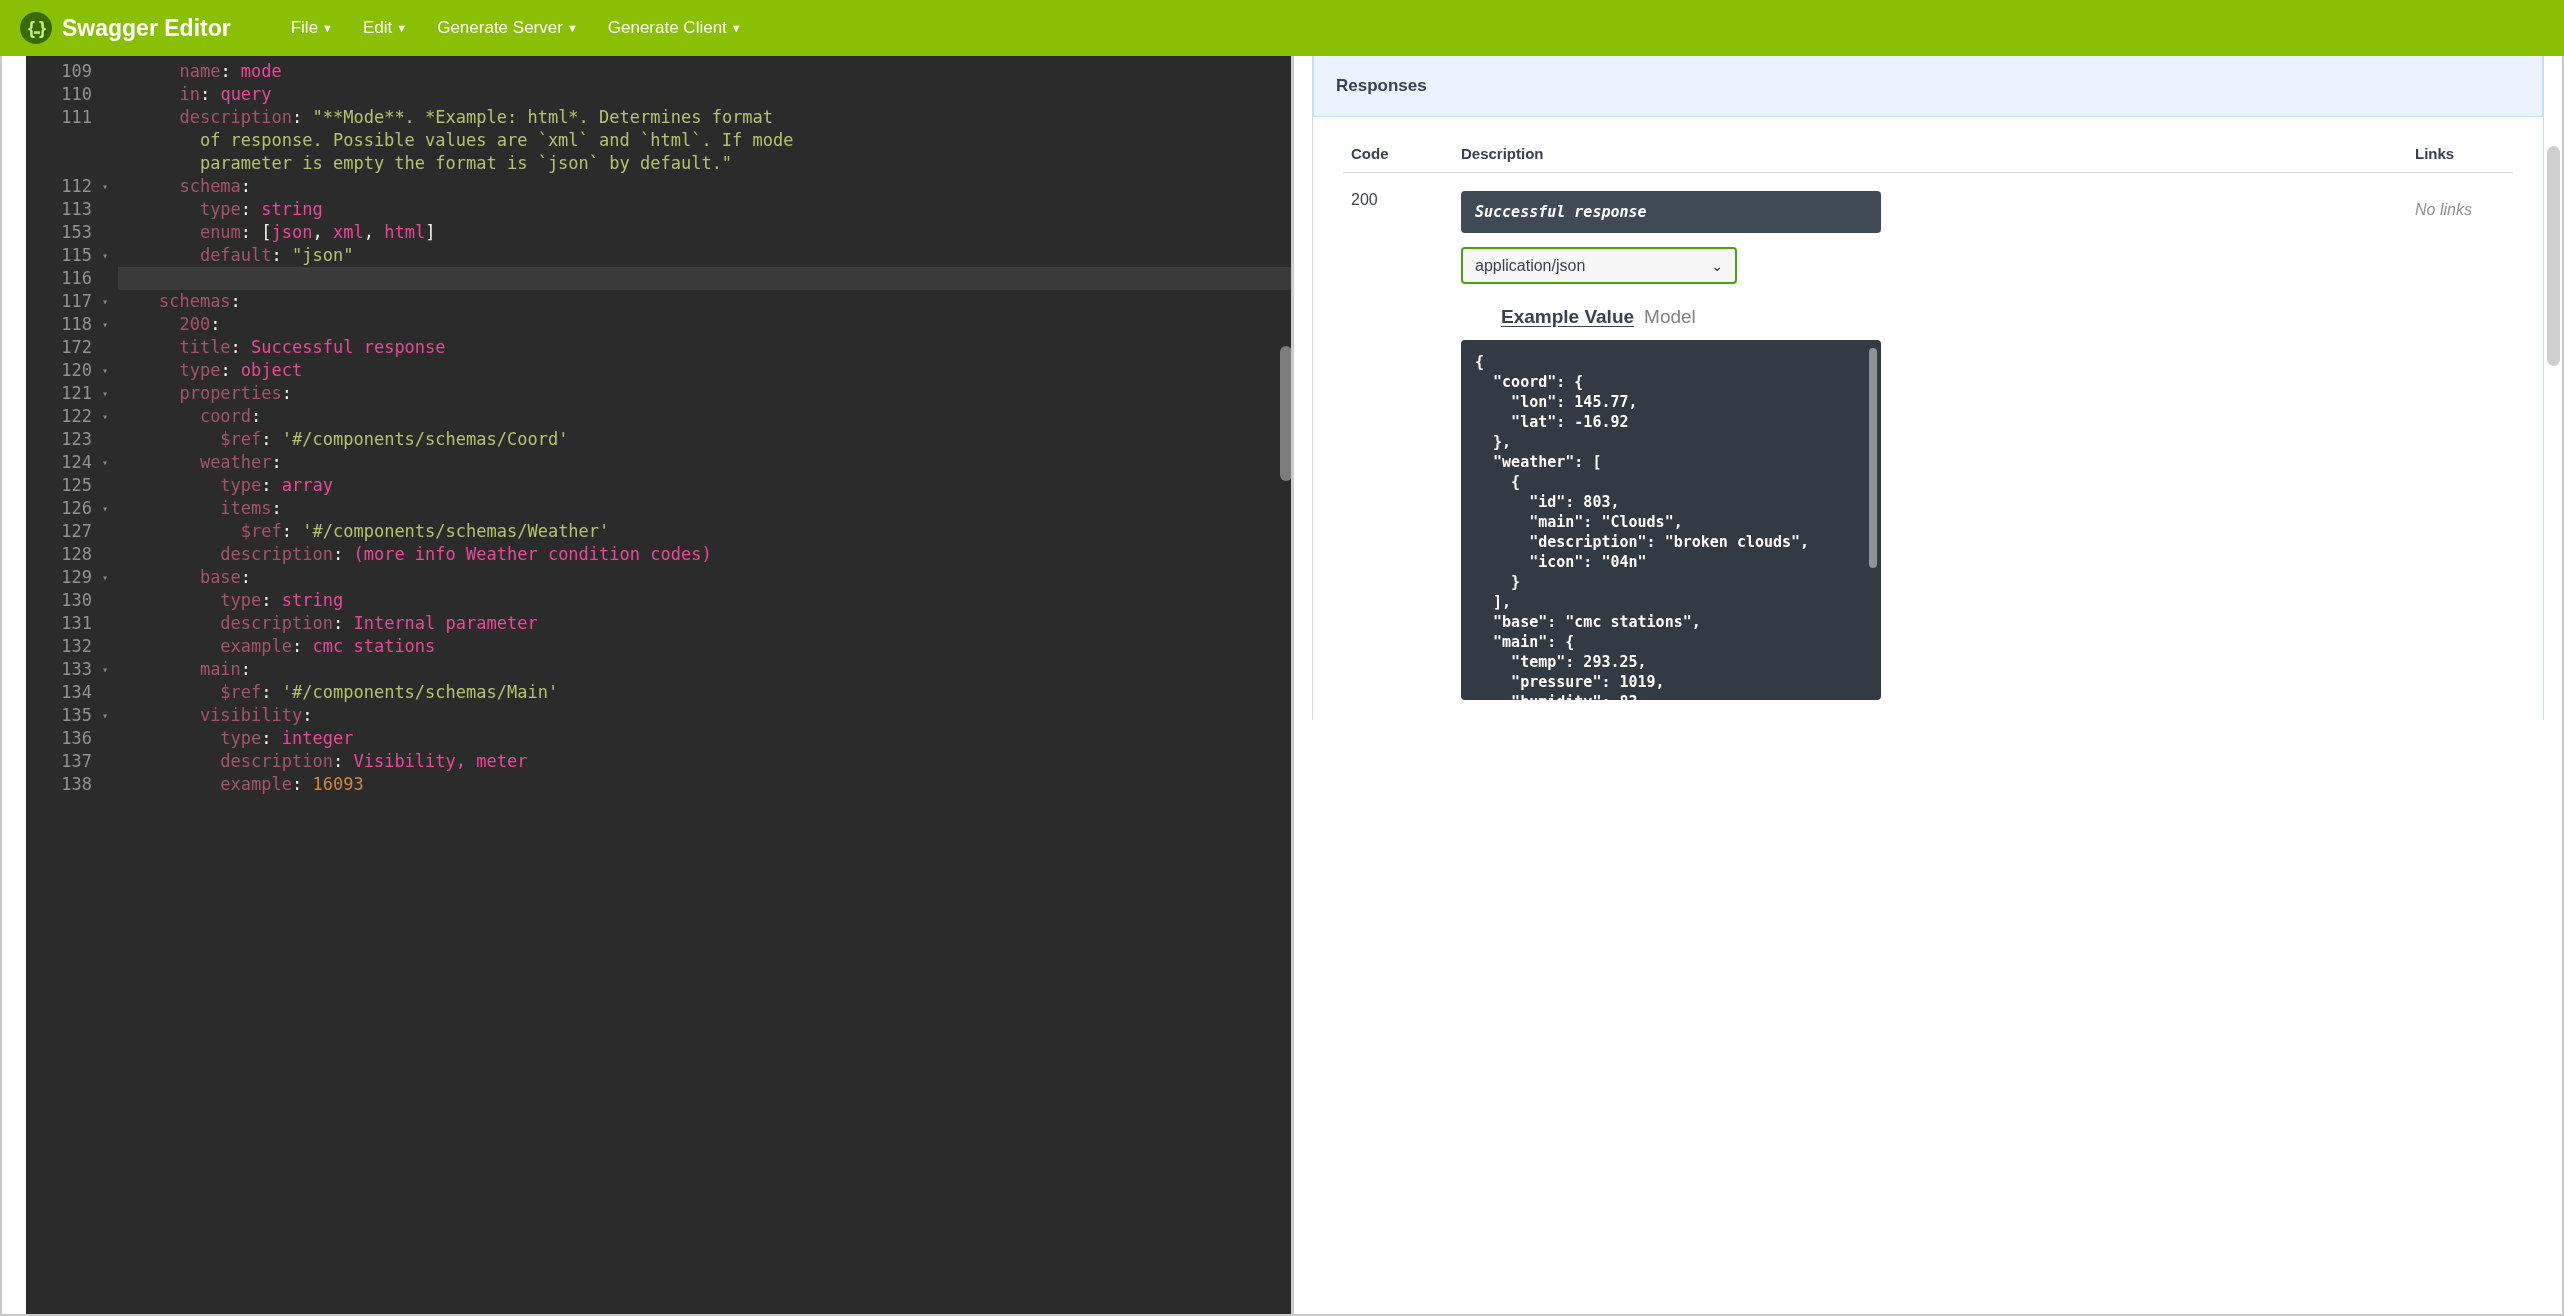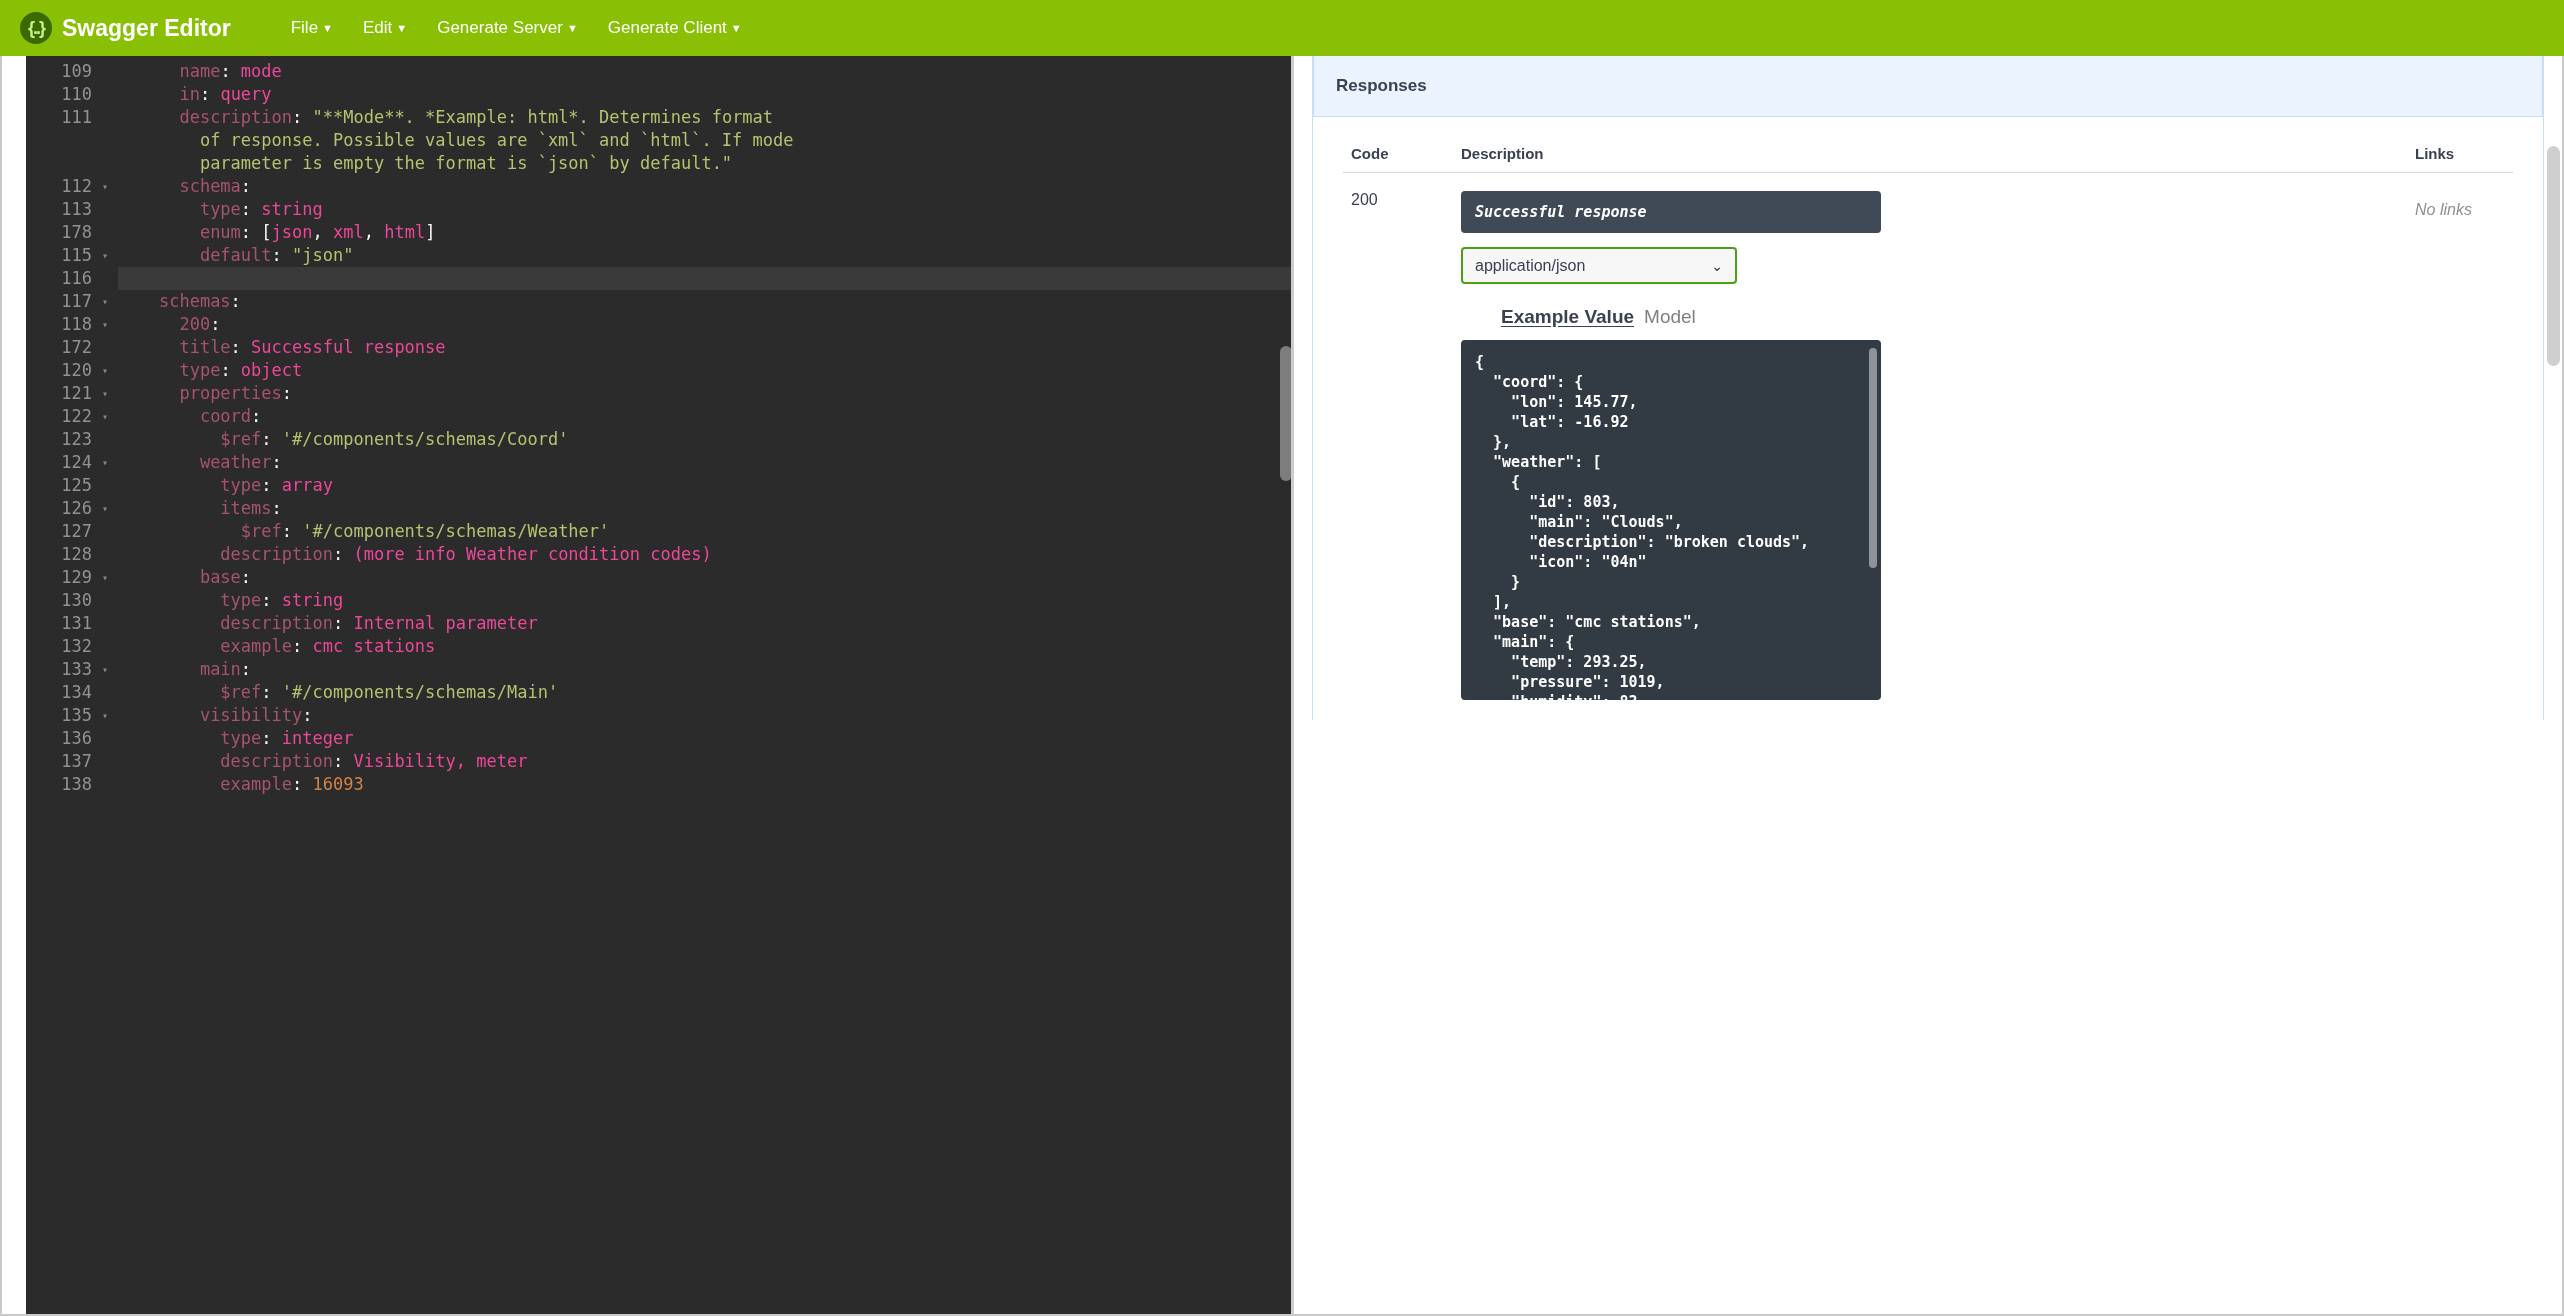--- a/index.html
+++ b/index.html
@@ -93,21 +93,21 @@
 
   <div class="pane-left">
     <div class="gutter" id="gutter">
         <div class="gline">109</div>
         <div class="gline">110</div>
         <div class="gline">111</div>
         <div class="gline">&nbsp;</div>
         <div class="gline">&nbsp;</div>
         <div class="gline fold">112</div>
         <div class="gline">113</div>
-        <div class="gline">178</div>
+        <div class="gline">153</div>
         <div class="gline fold">115</div>
         <div class="gline">116</div>
         <div class="gline fold">117</div>
         <div class="gline fold">118</div>
         <div class="gline">172</div>
         <div class="gline fold">120</div>
         <div class="gline fold">121</div>
         <div class="gline fold">122</div>
         <div class="gline">123</div>
         <div class="gline fold">124</div>

